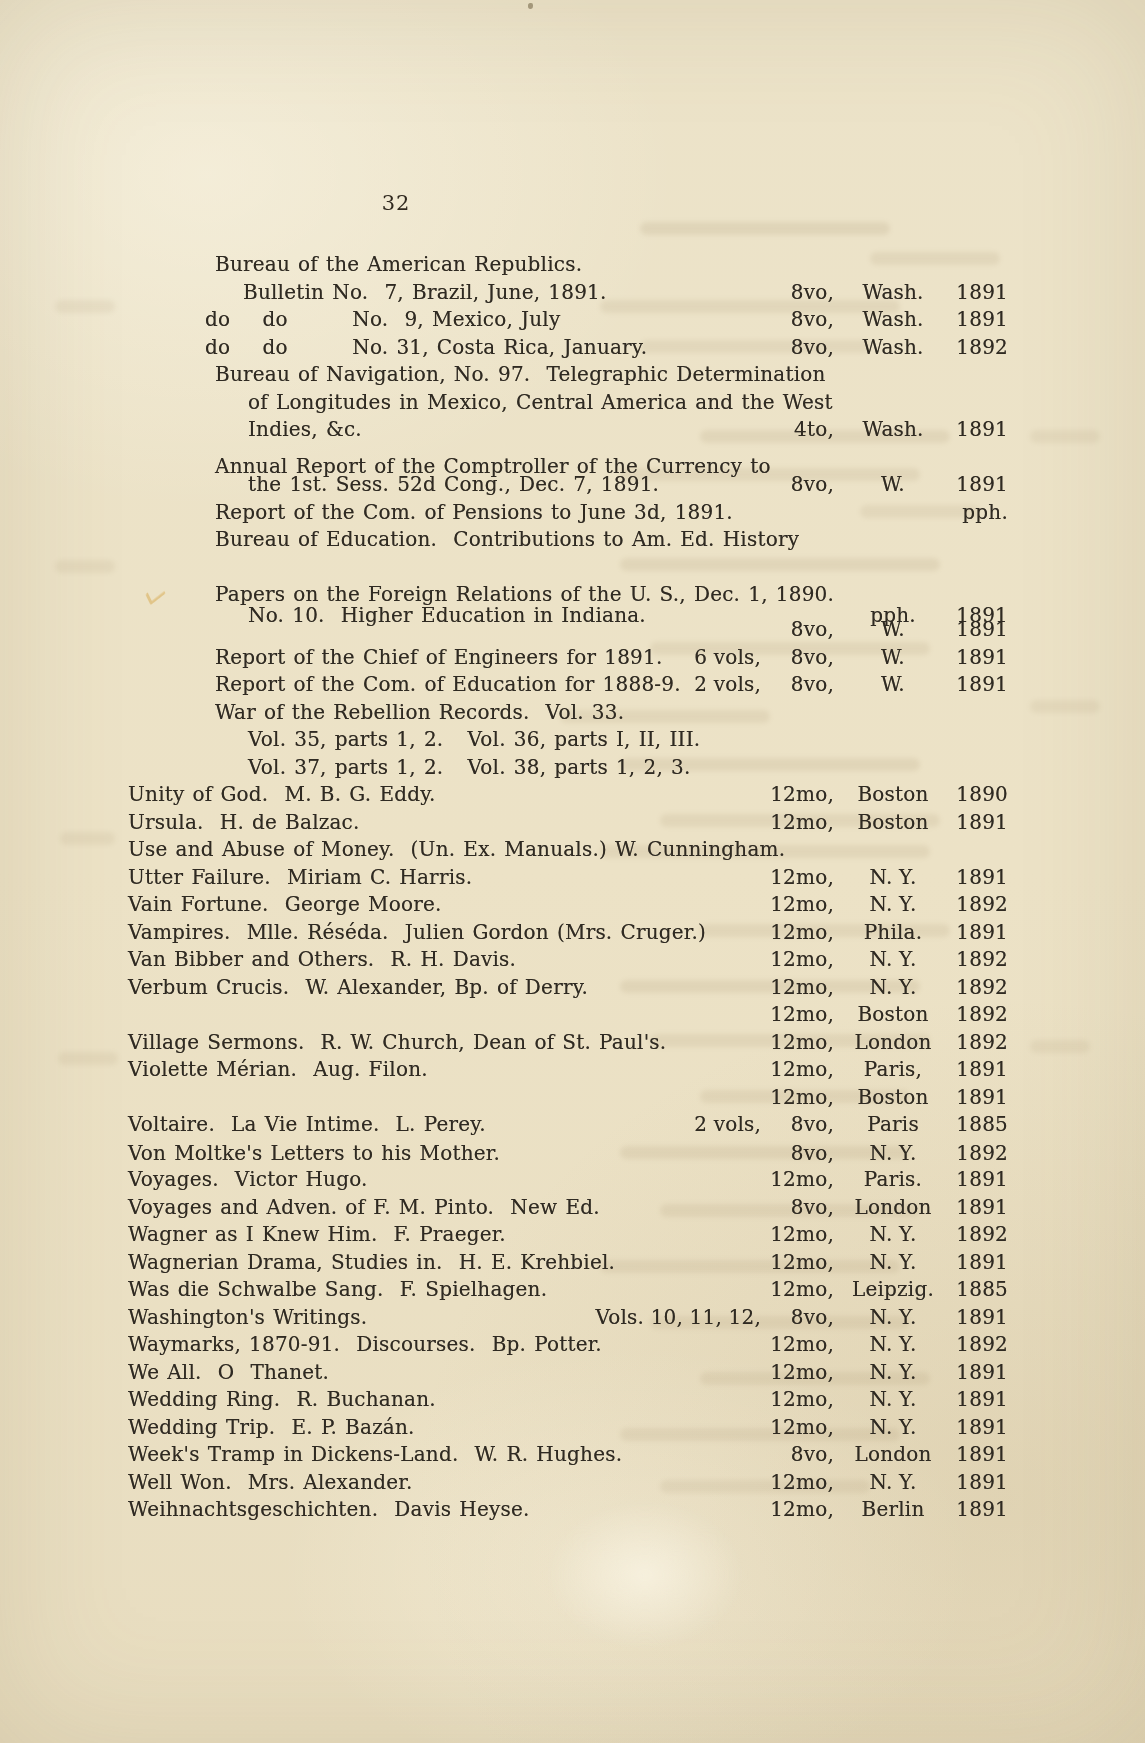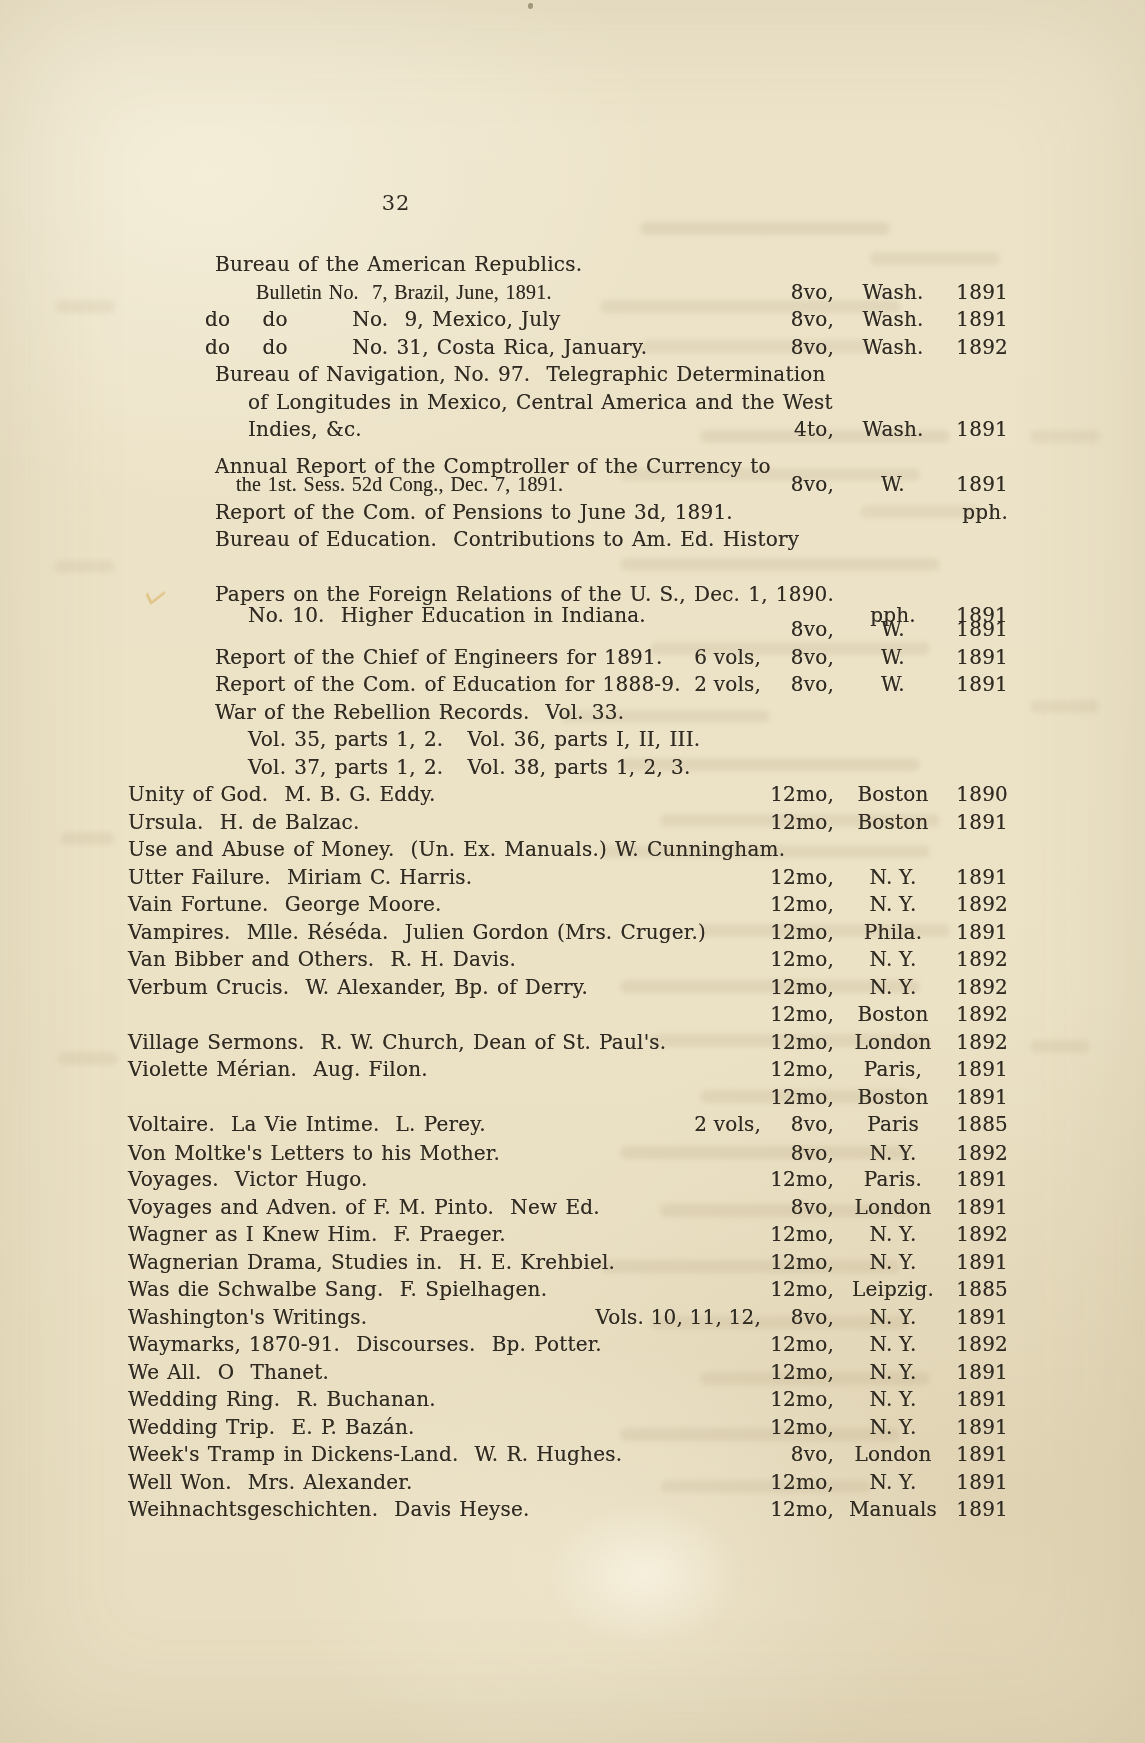--- a/index.html
+++ b/index.html
@@ -94,21 +94,21 @@
       <div class="ghost" style="left: 55px; top: 560px; width: 60px; opacity: 0.1;"></div>
       <div class="ghost" style="left: 60px; top: 832px; width: 55px; opacity: 0.1;"></div>
       <div class="ghost" style="left: 58px; top: 1052px; width: 60px; opacity: 0.1;"></div>
     </div>
   <div class="pagenum">32</div>
   <div id="catalog">
       <div class="row" style="top: 251px;">
         <span class="t" style="left: 215px;">Bureau of the American Republics.</span>
       </div>
       <div class="row" style="top: 278.5px;">
-        <span class="t" style="left: 256px; font-family: Liberation Serif, serif;">Bulletin No.  7, Brazil, June, 1891.</span>
+        <span class="t" style="left: 243px;">Bulletin No.  7, Brazil, June, 1891.</span>
         <span class="f">8vo,</span>
         <span class="p">Wash.</span>
         <span class="y">1891</span>
       </div>
       <div class="row" style="top: 306px;">
         <span class="t" style="left: 205px;">do    do        No.  9, Mexico, July</span>
         <span class="f">8vo,</span>
         <span class="p">Wash.</span>
         <span class="y">1891</span>
       </div>
@@ -127,21 +127,21 @@
       <div class="row" style="top: 416px;">
         <span class="t" style="left: 248px;">Indies, &amp;c.</span>
         <span class="f">4to,</span>
         <span class="p">Wash.</span>
         <span class="y">1891</span>
       </div>
       <div class="row" style="top: 443.5px; margin-top: 9px;">
         <span class="t" style="left: 215px;">Annual Report of the Comptroller of the Currency to</span>
       </div>
       <div class="row" style="top: 471px;">
-        <span class="t" style="left: 236px; font-family: Liberation Serif, serif;">the 1st. Sess. 52d Cong., Dec. 7, 1891.</span>
+        <span class="t" style="left: 248px;">the 1st. Sess. 52d Cong., Dec. 7, 1891.</span>
         <span class="f">8vo,</span>
         <span class="p">W.</span>
         <span class="y">1891</span>
       </div>
       <div class="row" style="top: 498.5px;">
         <span class="t" style="left: 215px;">Report of the Com. of Pensions to June 3d, 1891.</span>
         <span class="y">pph.</span>
       </div>
       <div class="row" style="top: 526px;">
         <span class="t" style="left: 215px;">Bureau of Education.  Contributions to Am. Ed. History</span>
@@ -331,20 +331,20 @@
       </div>
       <div class="row" style="top: 1468.5px;">
         <span class="t" style="left: 128px;">Well Won.  Mrs. Alexander.</span>
         <span class="f">12mo,</span>
         <span class="p">N. Y.</span>
         <span class="y">1891</span>
       </div>
       <div class="row" style="top: 1496px;">
         <span class="t" style="left: 128px;">Weihnachtsgeschichten.  Davis Heyse.</span>
         <span class="f">12mo,</span>
-        <span class="p">Manuals</span>
+        <span class="p">Berlin</span>
         <span class="y">1891</span>
       </div>
     </div>
   <div class="stain-check"></div>
   <div class="speck"></div>
   <div class="smudge"></div>
 </div>
 
 </body></html>

